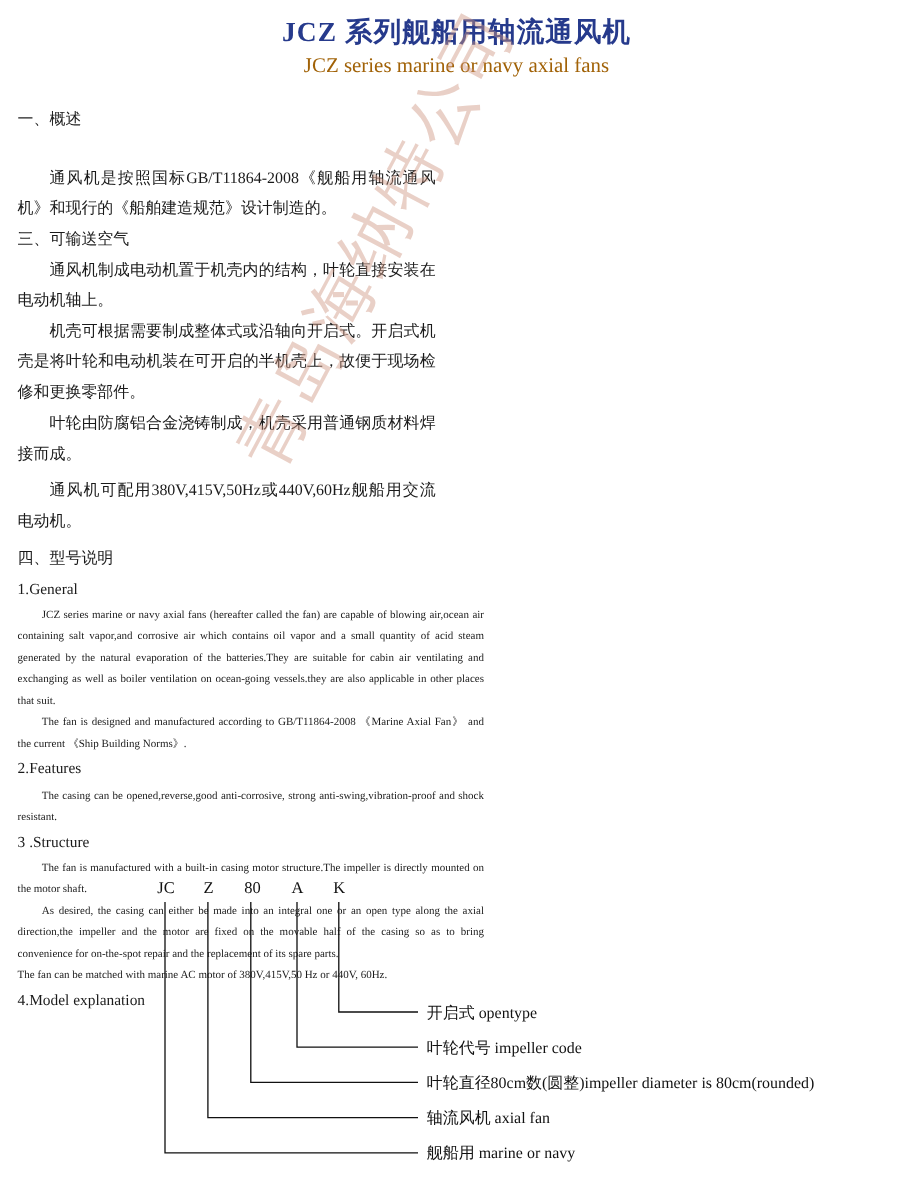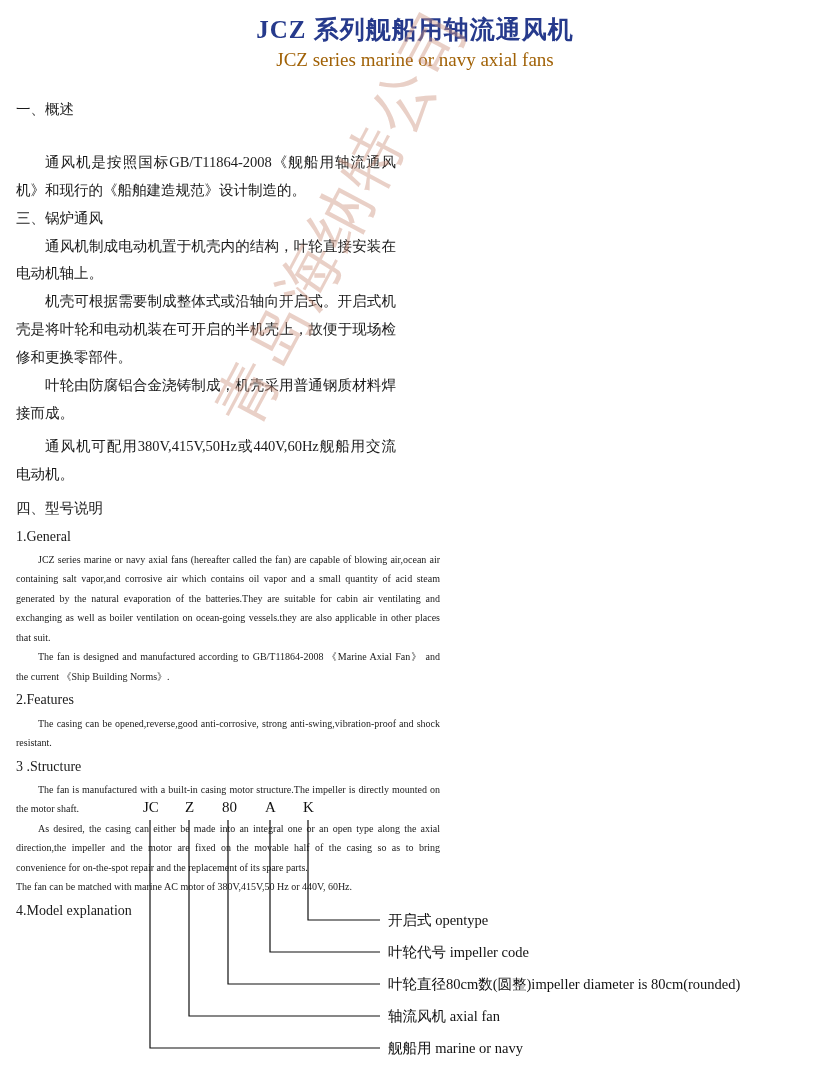--- a/index.html
+++ b/index.html
@@ -141,21 +141,21 @@
     <div class="title-cn">JCZ 系列舰船用轴流通风机</div>
     <div class="title-en">JCZ series marine or navy axial fans</div>
   </div>
 
   <div class="columns">
 
     <div class="col-left">
       <p class="cn-head">一、概述</p>
       <div class="gap-l"></div>
       <p class="cn-para cn-indent">通风机是按照国标GB/T11864-2008《舰船用轴流通风机》和现行的《船舶建造规范》设计制造的。</p>
-      <p class="cn-head">三、锅炉通风</p>
+      <p class="cn-head">三、可输送空气</p>
       <p class="cn-para cn-indent">通风机制成电动机置于机壳内的结构，叶轮直接安装在电动机轴上。</p>
       <p class="cn-para cn-indent">机壳可根据需要制成整体式或沿轴向开启式。开启式机壳是将叶轮和电动机装在可开启的半机壳上，故便于现场检修和更换零部件。</p>
       <p class="cn-para cn-indent">叶轮由防腐铝合金浇铸制成，机壳采用普通钢质材料焊接而成。</p>
       <div class="gap-s"></div>
       <p class="cn-para cn-indent">通风机可配用380V,415V,50Hz或440V,60Hz舰船用交流电动机。</p>
       <div class="gap-s"></div>
       <p class="cn-head">四、型号说明</p>
     </div>
 
     <div class="col-right">

